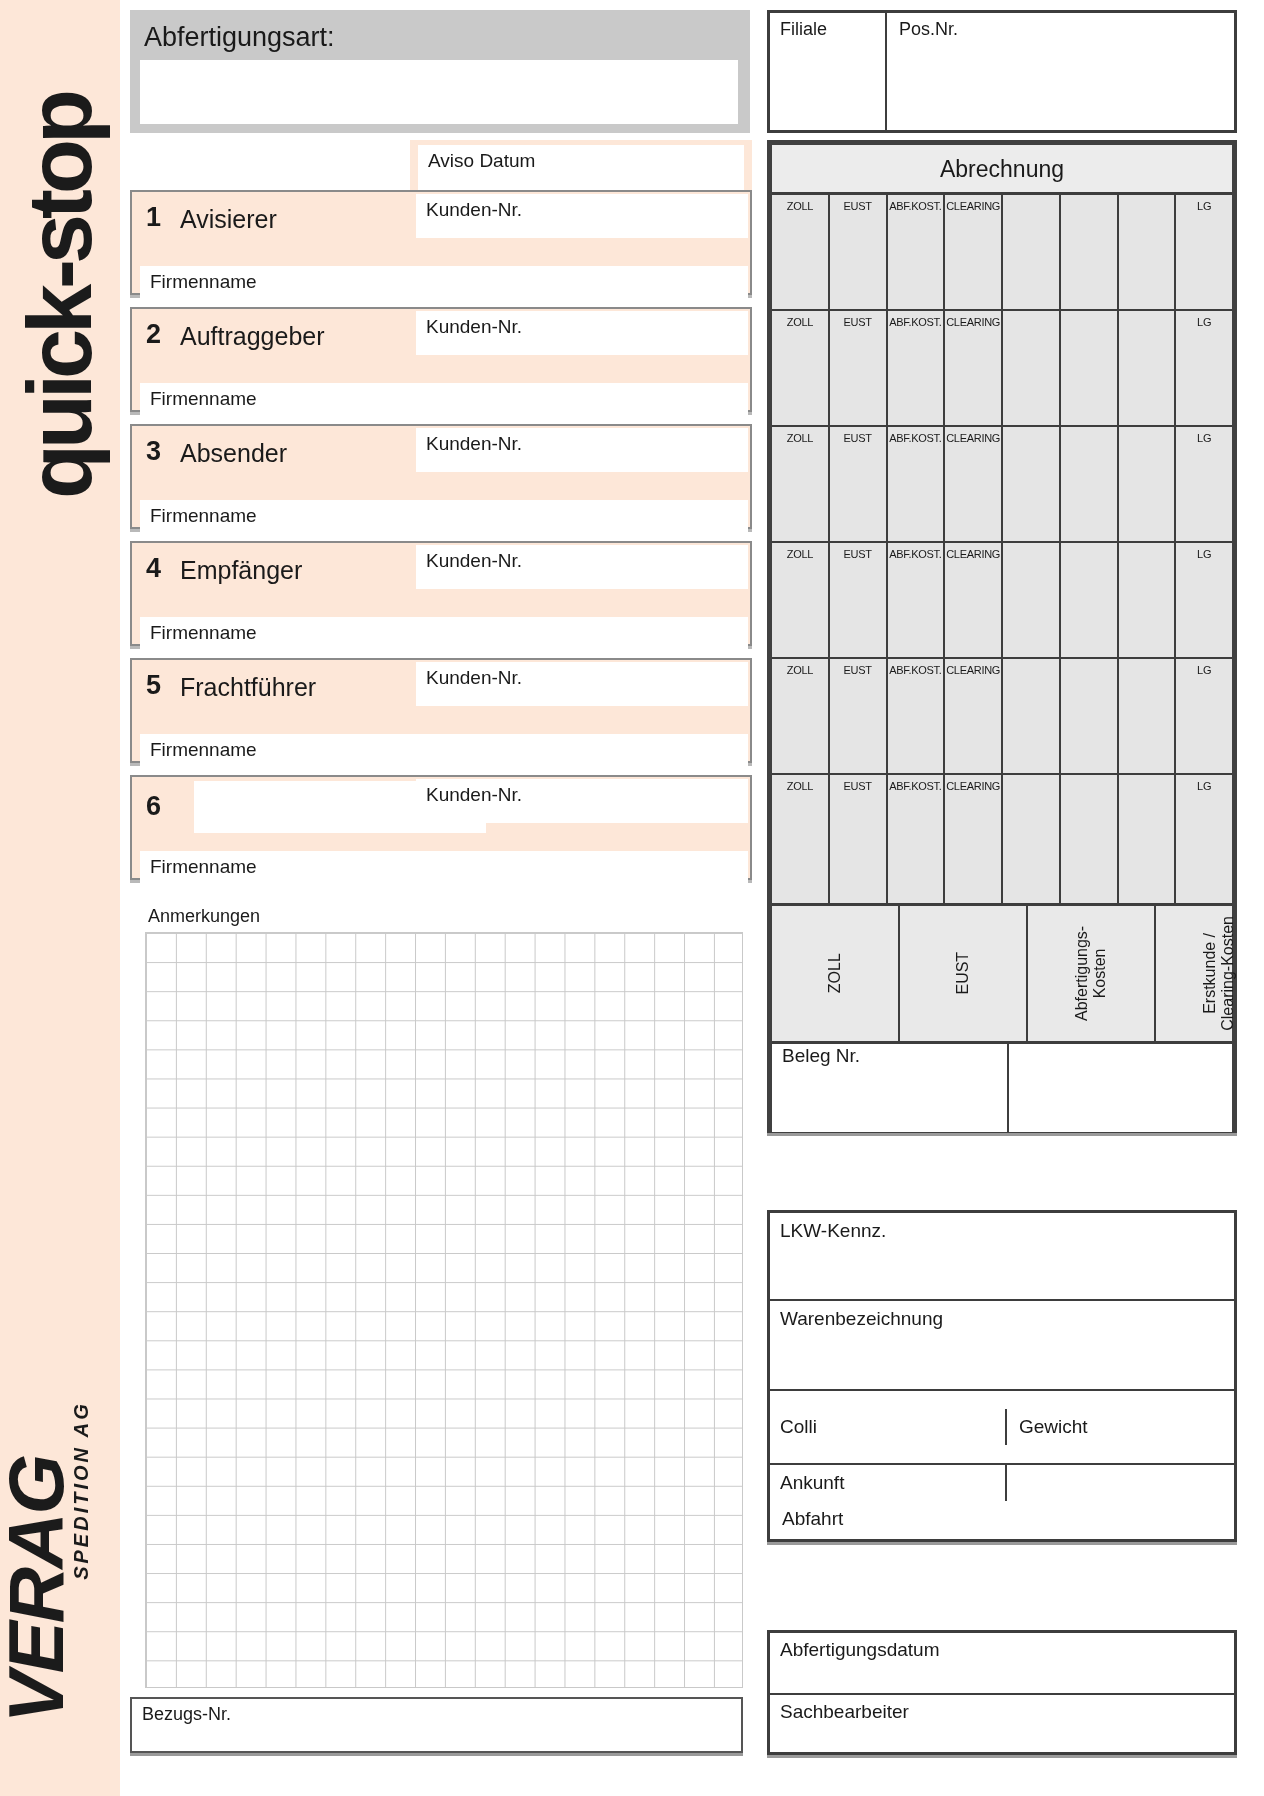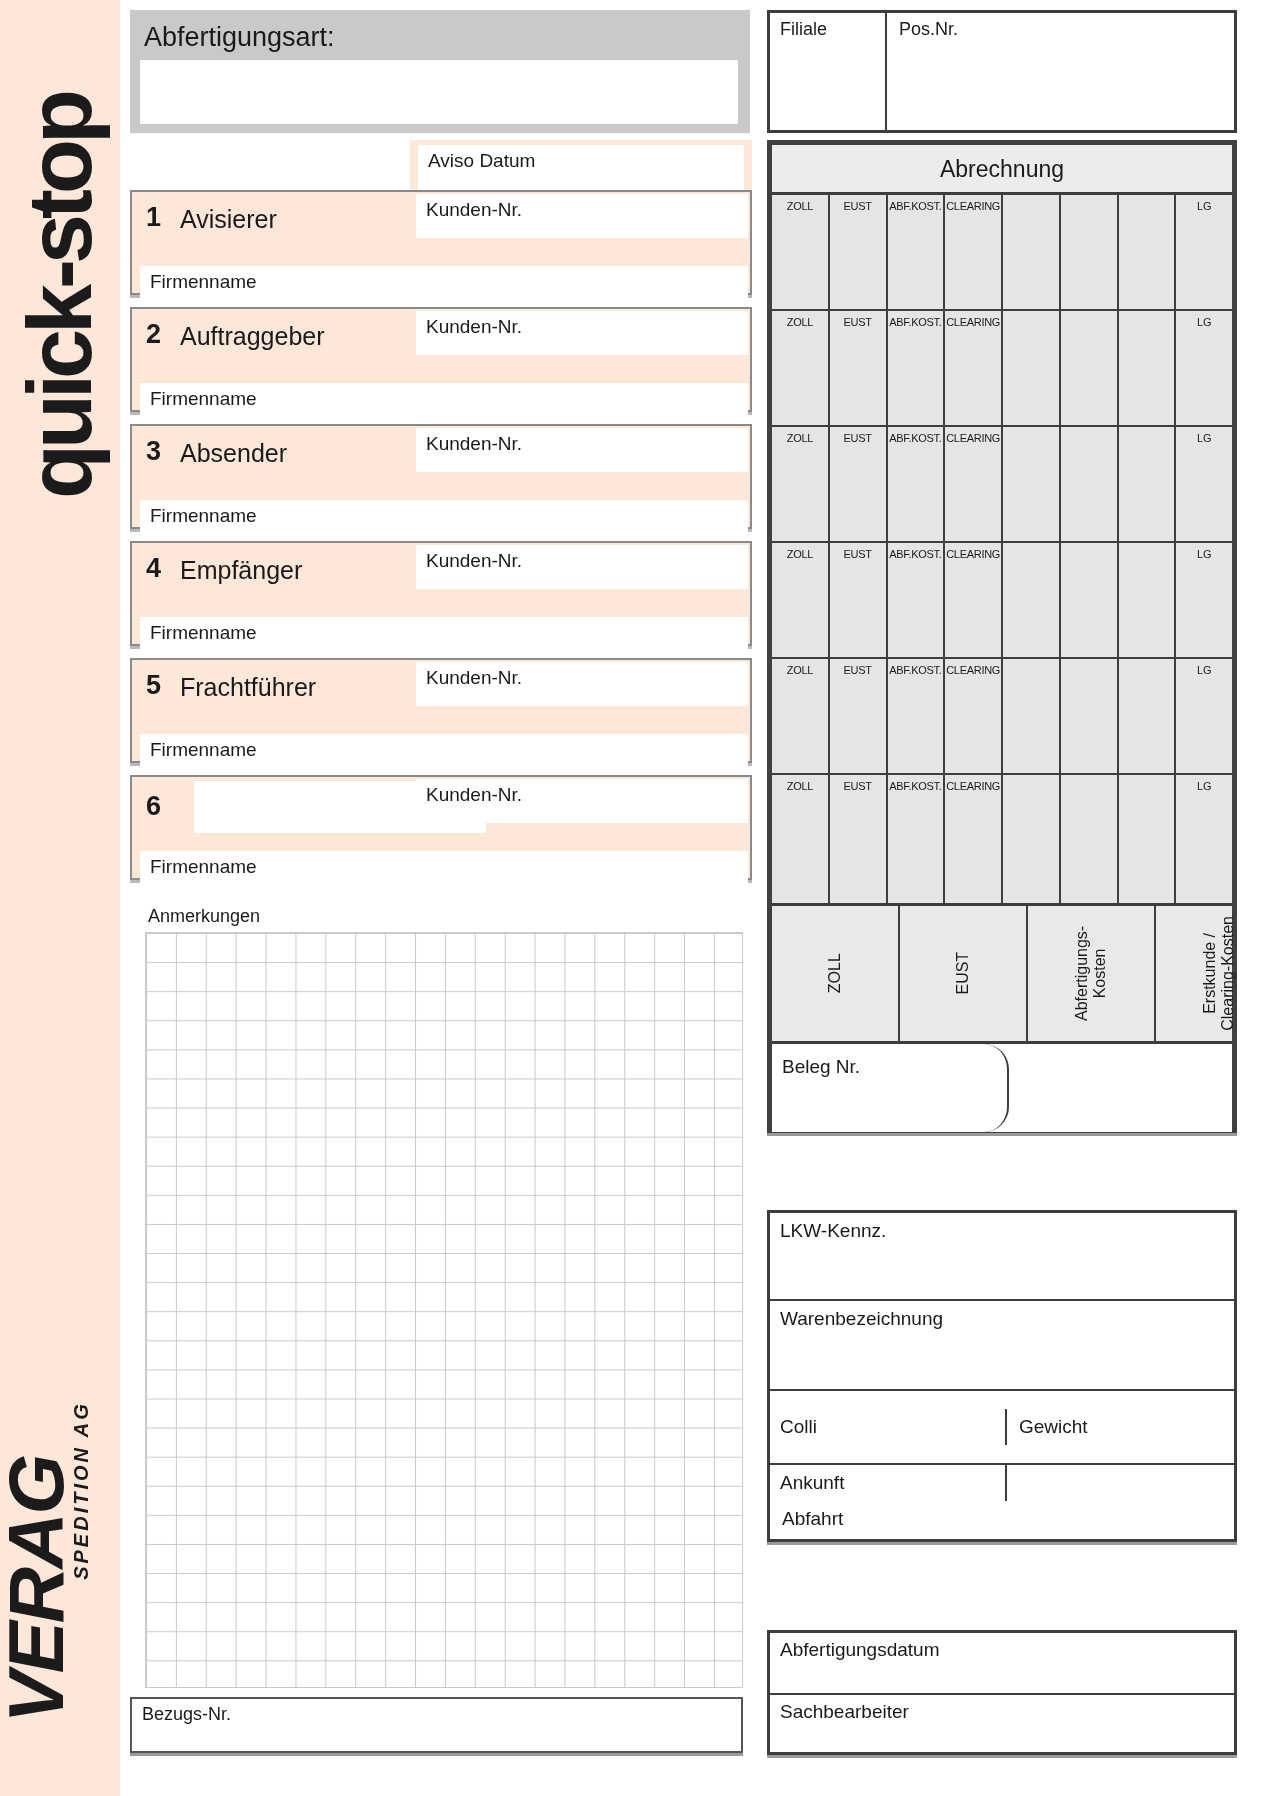--- a/index.html
+++ b/index.html
@@ -48,21 +48,21 @@
   .ab-row{display:flex;width:100%;}
   .ab-row.bb{border-bottom:2px solid #3d3d3d;}
   .ab-cell{flex:1 1 0;position:relative;}
   .ab-cell.br{border-right:2px solid #3d3d3d;}
   .col-h{display:block;text-align:center;padding-top:5px;font-size:11px;letter-spacing:-0.3px;}
   .rot-row{height:138px;border-top:3px solid #3d3d3d;display:flex;background:#e9e9e9;}
   .rot-cell{flex:1 1 0;display:flex;align-items:center;justify-content:center;position:relative;}
   .rot-cell.br{border-right:2px solid #3d3d3d;}
   .rot-label{transform:rotate(-90deg);white-space:pre-line;text-align:center;font-size:16px;line-height:1.15;width:126px;}
   .beleg-row{height:91px;border-top:3px solid #3d3d3d;display:flex;background:#ffffff;}
-  .beleg-cell{width:237px;border-right:2px solid #3d3d3d;padding:12px 10px;font-size:19px;position:relative;border-radius:25px;}
+  .beleg-cell{width:237px;border-right:2px solid #3d3d3d;padding:1px 10px;font-size:19px;position:relative;}
   .betrag-cell{flex:1;padding:7px 12px;font-size:19px;position:relative;}
   .euro{position:absolute;right:18px;top:38px;font-size:30px;}
 
   
   .anm-label{left:148px;top:906px;font-size:18px;}
   .anm-grid{left:145px;top:932px;width:598px;height:756px;border:1px solid #c9c9c9;
     background-image:linear-gradient(to right,#c9c9c9 1px,transparent 1px),linear-gradient(to bottom,#c9c9c9 1px,transparent 1px);
     background-size:29.9px 29.1px;}
 
   

